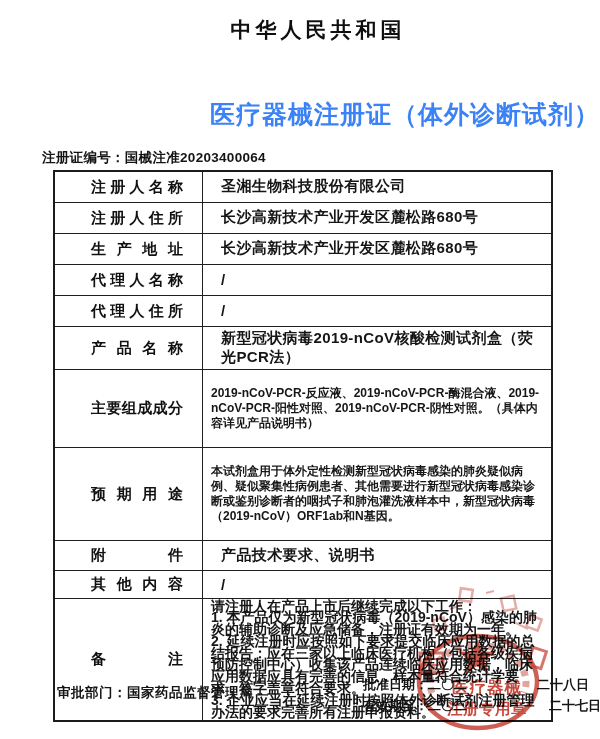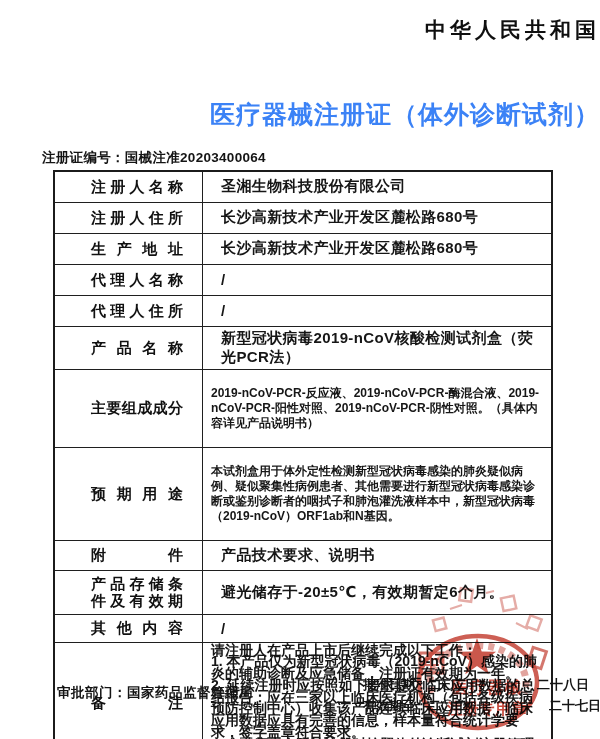--- a/index.html
+++ b/index.html
@@ -2,21 +2,21 @@
 <html><head>
 <meta charset="utf-8">
 <style>
   html,body{margin:0;padding:0;}
   body{
     width:600px;height:739px;background:#ffffff;position:relative;
     font-family:"Liberation Sans","DejaVu Sans",sans-serif;color:#151515;
     overflow:hidden;
   }
   .title-country{
-    position:absolute;top:16px;left:0;right:0;text-align:right;
+    position:absolute;top:16px;left:0;right:0;text-align:center;
     font-size:21px;font-weight:bold;letter-spacing:4px;color:#0f0f0f;padding-left:36px;
   }
   .title-cert{
     position:absolute;top:98px;left:0;right:0;text-align:right;
     font-size:25px;font-weight:bold;letter-spacing:1px;color:#3b82f6;
   }
   .certno{
     position:absolute;top:149px;left:42px;
     font-size:13.5px;font-weight:bold;color:#141414;letter-spacing:0.3px;
   }
@@ -109,25 +109,20 @@
     <td class="val">2019-nCoV-PCR-反应液、2019-nCoV-PCR-酶混合液、2019-nCoV-PCR-阳性对照、2019-nCoV-PCR-阴性对照。（具体内容详见产品说明书）</td>
   </tr>
   <tr class="r9">
     <td class="lab"><span class="labin">预期用途</span></td>
     <td class="val">本试剂盒用于体外定性检测新型冠状病毒感染的肺炎疑似病例、疑似聚集性病例患者、其他需要进行新型冠状病毒感染诊断或鉴别诊断者的咽拭子和肺泡灌洗液样本中，新型冠状病毒（2019-nCoV）ORF1ab和N基因。</td>
   </tr>
   <tr class="r10">
     <td class="lab"><span class="labin">附件</span></td>
     <td class="val">产品技术要求、说明书</td>
   </tr>
-  <tr class="r11">
-    <td class="lab"><span class="labin">产品存储条
-件及有效期</span></td>
-    <td class="val">避光储存于-20±5℃，有效期暂定6个月。</td>
-  </tr>
   <tr class="r12">
     <td class="lab"><span class="labin">其他内容</span></td>
     <td class="val">/</td>
   </tr>
   <tr class="r13">
     <td class="lab"><span class="labin">备注</span></td>
     <td class="val">请注册人在产品上市后继续完成以下工作：
 1. 本产品仅为新型冠状病毒（2019-nCoV）感染的肺炎的辅助诊断及应急储备，注册证有效期为一年。
 2. 延续注册时应按照如下要求提交临床应用数据的总结报告：应在三家以上临床医疗机构（包括各级疾病预防控制中心）收集该产品连续临床应用数据，临床应用数据应具有完善的信息，样本量符合统计学要求，签字盖章符合要求。
 3. 企业应当在延续注册时按照体外诊断试剂注册管理办法的要求完善所有注册申报资料。</td>

